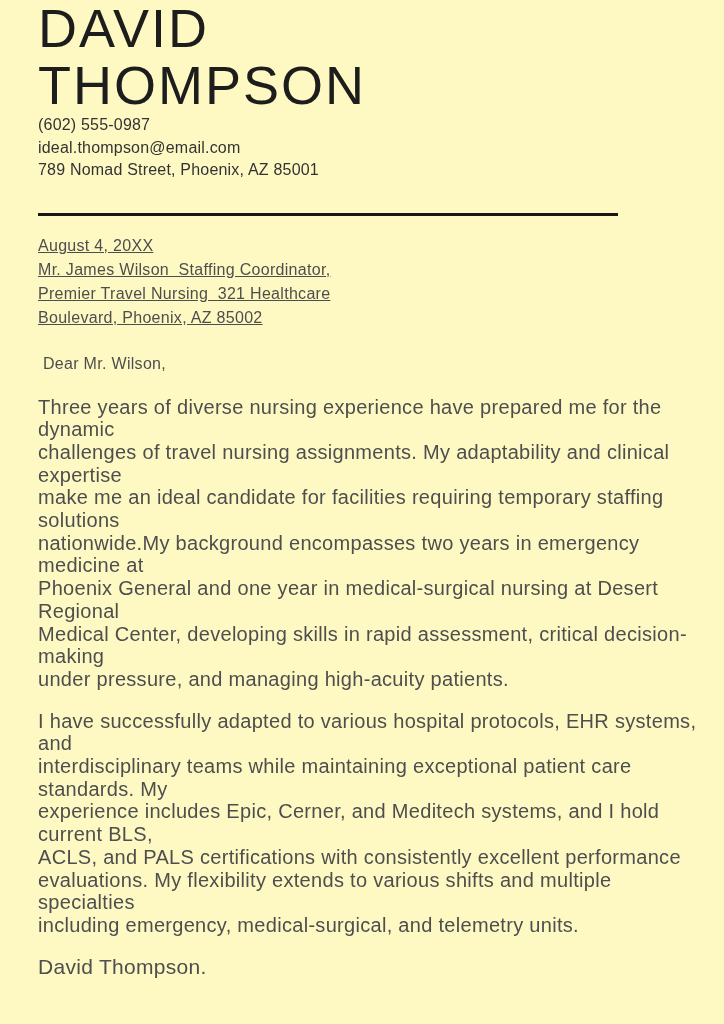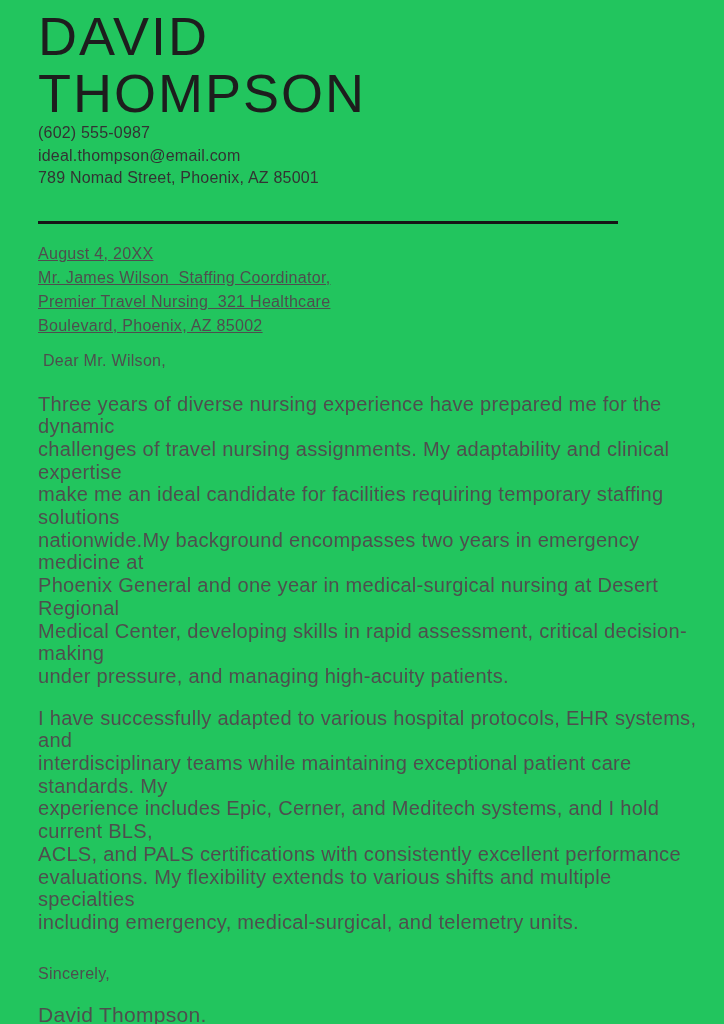--- a/index.html
+++ b/index.html
@@ -3,22 +3,22 @@
 <meta charset="utf-8">
 <style>
   html, body { margin: 0; padding: 0; background: #ffffff; }
   body {
     width: 724px; height: 1024px; overflow: hidden;
     font-family: "Liberation Sans", sans-serif;
   }
   .page {
     box-sizing: border-box;
     width: 724px; height: 1024px;
-    padding: 8px 26px 0 38px;
-    background: #22c55e;
+    padding: 0 26px 0 38px;
+    background: #fef9c3;
   }
   
   .name {
     margin: 0;
     font-size: 54px;
     font-weight: 300;
     line-height: 57px;
     letter-spacing: 2px;
     color: #1d1d1d;
   }
@@ -40,21 +40,21 @@
   .meta {
     margin-top: 18px;
     font-size: 16px;
     line-height: 24px;
     letter-spacing: 0.3px;
     color: #4e4e4e;
     text-decoration: underline;
   }
   .prewrap { white-space: pre-wrap; }
   .salutation {
-    margin-top: 11px;
+    margin-top: 22px;
     padding-left: 5px;
     font-size: 16px;
     line-height: 23px;
     letter-spacing: 0.3px;
     color: #4e4e4e;
   }
   .para {
     margin: 19px 0 0 0;
     font-size: 20px;
     line-height: 22.7px;
@@ -112,17 +112,16 @@
 Phoenix General and one year in medical-surgical nursing at Desert Regional
 Medical Center, developing skills in rapid assessment, critical decision-making
 under pressure, and managing high-acuity patients.</p>
     <p class="para prewrap">I have successfully adapted to various hospital protocols, EHR systems, and
 interdisciplinary teams while maintaining exceptional patient care standards. My
 experience includes Epic, Cerner, and Meditech systems, and I hold current BLS,
 ACLS, and PALS certifications with consistently excellent performance
 evaluations. My flexibility extends to various shifts and multiple specialties
 including emergency, medical-surgical, and telemetry units.</p>
 
-    <div class="closing">Sincerely,</div>
     <div class="signature">David Thompson.</div>
   </main>
 
 </div>
 
 </body></html>

